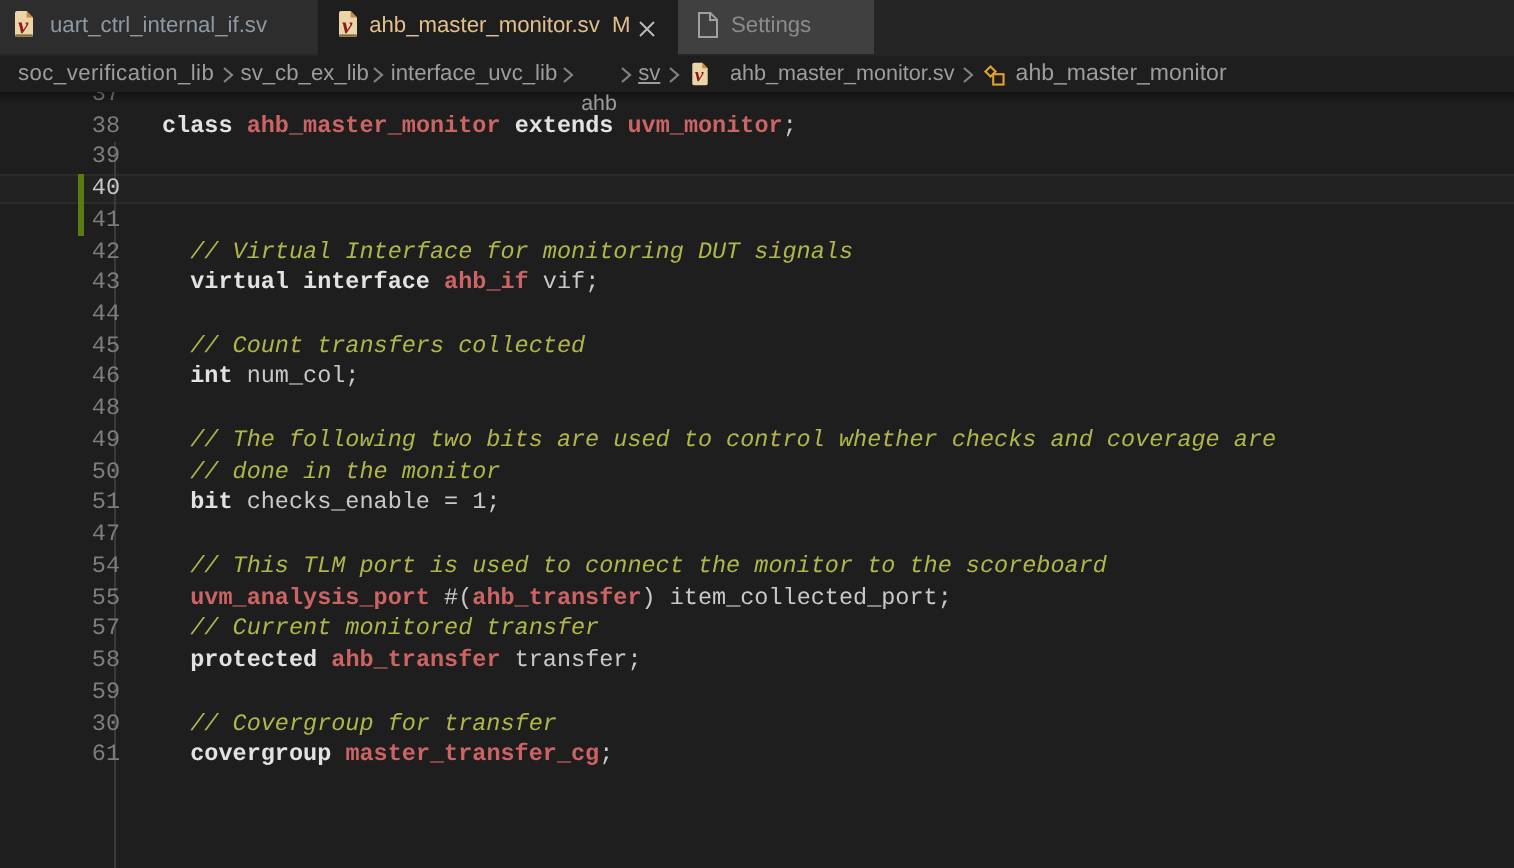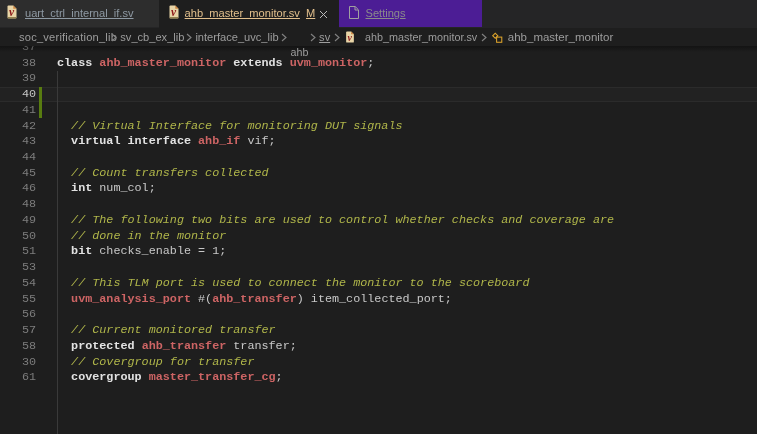--- a/index.html
+++ b/index.html
@@ -3,41 +3,41 @@
 <meta charset="utf-8">
 <style>
   html,body{margin:0;padding:0;background:#1e1e1e;}
   #root{position:relative;width:757px;height:434px;background:#1e1e1e;overflow:hidden;
         font-family:"Liberation Sans",sans-serif;}
   
   #tabbar{position:absolute;left:0;top:0;width:757px;height:28px;background:#252526;}
   .tab{position:absolute;top:0;height:27px;}
   #tab1{left:0;width:159px;background:#2d2d2d;}
   #tab2{left:159px;width:180px;height:28px;background:#1e1e1e;}
-  #tab3{left:339px;width:98px;background:#4c1d95;padding-left:45px;}
-  .tablabel{position:absolute;top:7px;font-size:11.1px;text-decoration:underline;}
+  #tab3{left:339px;width:98px;background:#404040;}
+  .tablabel{position:absolute;top:7px;font-size:11.1px;}
   
   #crumb{position:absolute;left:0;top:28px;width:757px;height:18px;background:#1e1e1e;
          font-size:11.1px;color:#9d9d9d;}
   .ci{position:absolute;top:3px;white-space:pre;}
   .sep{position:absolute;top:4.5px;}
   
   #editor{position:absolute;left:0;top:46px;width:757px;height:388px;overflow:hidden;}
   #curline{position:absolute;left:0;top:40.6px;width:757px;height:15.74px;
            background:#222222;border-top:1px solid #2b2b2b;border-bottom:1px solid #2b2b2b;
            box-sizing:border-box;}
   #gitbar{position:absolute;left:39px;top:40.6px;width:3px;height:31.5px;background:#587c10;}
   #iguide{position:absolute;left:57px;top:24.8px;width:1px;height:364px;background:#3a3a3a;}
   #shadow{position:absolute;left:0;top:0;width:757px;height:6px;
           background:linear-gradient(to bottom,rgba(0,0,0,0.38),rgba(0,0,0,0));}
   #lines{position:absolute;left:0;top:-6.14px;width:757px;}
   .row{height:15.74px;line-height:15.74px;white-space:pre;
        font-family:"Liberation Mono",monospace;font-size:11.75px;color:#c8c8c8;}
   .ln{display:inline-block;width:36px;text-align:right;color:#7d7d7d;
-      font-family:"Liberation Mono",monospace;font-size:11.75px;}
+      font-family:"Liberation Mono",monospace;font-size:11.75px;padding-left:24px;}
   .lnact{color:#c6c6c6;}
   .code{margin-left:21px;}
   .k{color:#e2e2e2;font-weight:bold;}
   .t{color:#cd6464;font-weight:bold;}
   .c{color:#b0b64a;font-style:italic;}
   .b{color:#5590c0;}
 </style>
 </head>
 <body>
 <div id="root">
@@ -54,26 +54,26 @@
       <div class="row"><span class="ln">41</span><span class="code"></span></div>
       <div class="row"><span class="ln">42</span><span class="code">  <span class="c">// Virtual Interface for monitoring DUT signals</span></span></div>
       <div class="row"><span class="ln">43</span><span class="code">  <span class="k">virtual interface</span> <span class="t">ahb_if</span> vif;</span></div>
       <div class="row"><span class="ln">44</span><span class="code"></span></div>
       <div class="row"><span class="ln">45</span><span class="code">  <span class="c">// Count transfers collected</span></span></div>
       <div class="row"><span class="ln">46</span><span class="code">  <span class="k">int</span> num_col;</span></div>
       <div class="row"><span class="ln">48</span><span class="code"></span></div>
       <div class="row"><span class="ln">49</span><span class="code">  <span class="c">// The following two bits are used to control whether checks and coverage are</span></span></div>
       <div class="row"><span class="ln">50</span><span class="code">  <span class="c">// done in the monitor</span></span></div>
       <div class="row"><span class="ln">51</span><span class="code">  <span class="k">bit</span> checks_enable = 1;</span></div>
-      <div class="row"><span class="ln">53</span><span class="code"></span></div>
+      <div class="row"><span class="ln">47</span><span class="code"></span></div>
       <div class="row"><span class="ln">54</span><span class="code">  <span class="c">// This TLM port is used to connect the monitor to the scoreboard</span></span></div>
       <div class="row"><span class="ln">55</span><span class="code">  <span class="t">uvm_analysis_port</span> #(<span class="t">ahb_transfer</span>) item_collected_port;</span></div>
-      <div class="row"><span class="ln">56</span><span class="code"></span></div>
       <div class="row"><span class="ln">57</span><span class="code">  <span class="c">// Current monitored transfer</span></span></div>
       <div class="row"><span class="ln">58</span><span class="code">  <span class="k">protected</span> <span class="t">ahb_transfer</span> transfer;</span></div>
+      <div class="row"><span class="ln">59</span><span class="code"></span></div>
       <div class="row"><span class="ln">30</span><span class="code">  <span class="c">// Covergroup for transfer</span></span></div>
       <div class="row"><span class="ln">61</span><span class="code">  <span class="k">covergroup</span> <span class="t">master_transfer_cg</span>;</span></div>
     </div>
     <div id="shadow"></div>
   </div>
 
   <div id="tabbar">
     <div class="tab" id="tab1">
       <svg style="position:absolute;left:7px;top:5px" width="10" height="14" viewBox="0 0 10 14">
         <path d="M0.5 1.5 Q0.5 0.5 1.5 0.5 L6.3 0.5 L9.5 3.7 L9.5 12.5 Q9.5 13.5 8.5 13.5 L1.5 13.5 Q0.5 13.5 0.5 12.5 Z" fill="#e9d5a7"></path>
@@ -98,21 +98,21 @@
     </div>
     <div class="tab" id="tab3">
       <svg style="position:absolute;left:9.5px;top:6px" width="10" height="13" viewBox="0 0 10 13">
         <path d="M1 0.5 L6.2 0.5 L9.5 3.8 L9.5 12.5 L0.5 12.5 L0.5 0.5 Z M6 1 L6 4 L9 4" fill="none" stroke="#a0a0a0" stroke-width="1"></path>
       </svg>
       <span class="tablabel" style="left:26.5px;color:#8b8b8b;">Settings</span>
     </div>
   </div>
 
   <div id="crumb">
-    <span class="ci" style="left:19px;letter-spacing:0.22px;">soc_verification_lib</span>
+    <span class="ci" style="left:9px;letter-spacing:0.22px;">soc_verification_lib</span>
     <svg class="sep" style="left:111.2px;" width="6" height="9" viewBox="0 0 6 9">
         <path d="M1 1 L5 4.5 L1 8" fill="none" stroke="#828282" stroke-width="1.1"></path>
       </svg>
     <span class="ci" style="left:120.3px;">sv_cb_ex_lib</span>
     <svg class="sep" style="left:185.9px;" width="6" height="9" viewBox="0 0 6 9">
         <path d="M1 1 L5 4.5 L1 8" fill="none" stroke="#828282" stroke-width="1.1"></path>
       </svg>
     <span class="ci" style="left:195.4px;">interface_uvc_lib</span>
     <svg class="sep" style="left:281px;" width="6" height="9" viewBox="0 0 6 9">
         <path d="M1 1 L5 4.5 L1 8" fill="none" stroke="#828282" stroke-width="1.1"></path>

